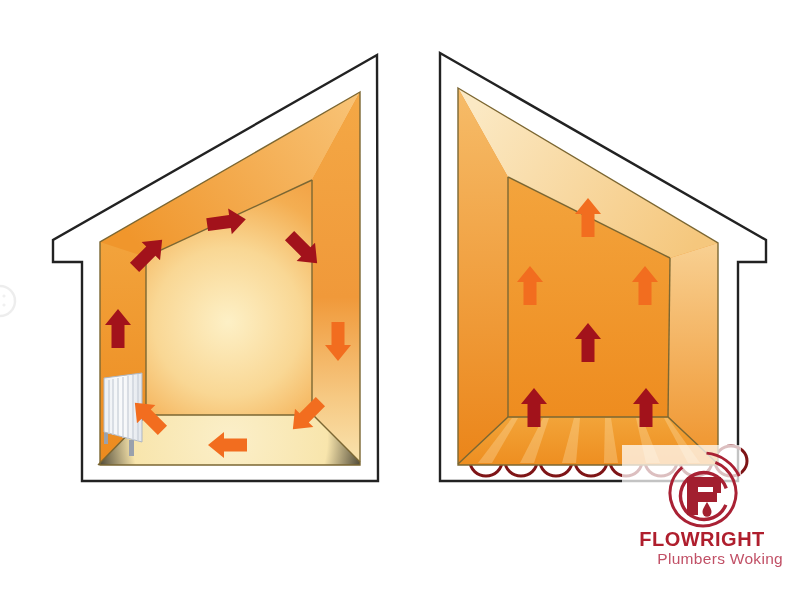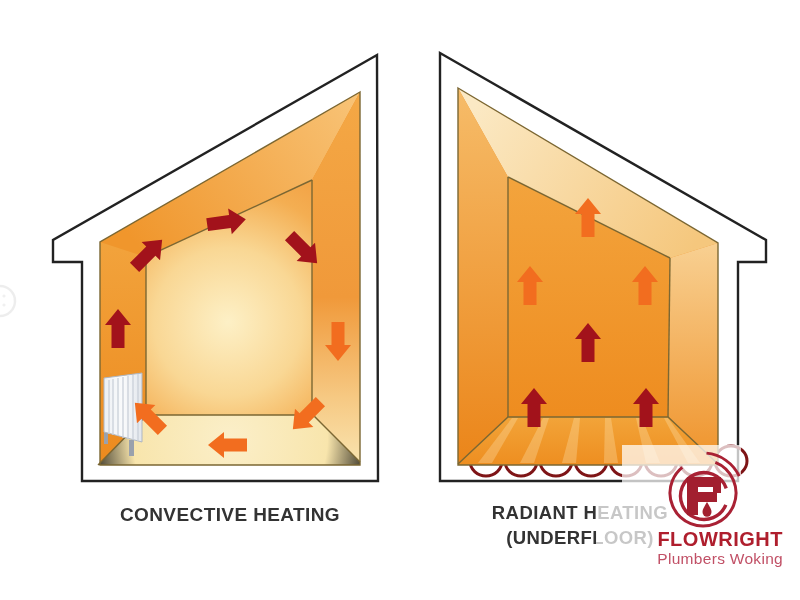--- a/index.html
+++ b/index.html
@@ -175,38 +175,33 @@
           <path d="M0,-20 L13,-4 L6.5,-4 L6.5,19 L-6.5,19 L-6.5,-4 L-13,-4 Z" transform="translate(588,218) rotate(0)" fill="#F26D1F"></path>
           <path d="M0,-20 L13,-4 L6.5,-4 L6.5,19 L-6.5,19 L-6.5,-4 L-13,-4 Z" transform="translate(530,286) rotate(0)" fill="#F26D1F"></path>
           <path d="M0,-20 L13,-4 L6.5,-4 L6.5,19 L-6.5,19 L-6.5,-4 L-13,-4 Z" transform="translate(645,286) rotate(0)" fill="#F26D1F"></path>
           <path d="M0,-20 L13,-4 L6.5,-4 L6.5,19 L-6.5,19 L-6.5,-4 L-13,-4 Z" transform="translate(588,343) rotate(0)" fill="#A2121B"></path>
           <path d="M0,-20 L13,-4 L6.5,-4 L6.5,19 L-6.5,19 L-6.5,-4 L-13,-4 Z" transform="translate(534,408) rotate(0)" fill="#A2121B"></path>
           <path d="M0,-20 L13,-4 L6.5,-4 L6.5,19 L-6.5,19 L-6.5,-4 L-13,-4 Z" transform="translate(646,408) rotate(0)" fill="#A2121B"></path>
         </g>
     </g>
   </svg>
 
-  <div class="caption conv" style="color: rgb(51, 51, 51);">CONVECTIVE HEATING</div>
-  <div class="caption rad" style="color: rgb(51, 51, 51);">
-    <div>RADIANT HEATING</div>
-    <div>(UNDERFLOOR)</div>
-  </div>
 
   <div class="overlay a"></div>
   <div class="overlay b"></div>
 
   <svg class="logo-mark" width="125" height="92" viewBox="640 445 125 92">
     <g fill="none" stroke="#A92134">
       <circle cx="703" cy="493" r="33" stroke-width="3" stroke-dasharray="172 35" transform="rotate(-68 703 493)"></circle>
       <path d="M706.5,453.2 A40,40 0 0 1 739.2,476.1" stroke-width="2.8"></path>
       <circle cx="704" cy="496" r="23.5" stroke-width="3.4" stroke-dasharray="130 18" transform="rotate(22 704 496)"></circle>
     </g>
     <g fill="#A21F2F">
       <rect x="687" y="477" width="11" height="38"></rect>
       <rect x="687" y="477" width="34" height="10"></rect>
       <rect x="713" y="477" width="8" height="16"></rect>
       <rect x="698" y="492" width="19" height="10"></rect>
       <path d="M707,502 c3,5 4.5,7.5 4.5,10 a4.5,4.8 0 1 1 -9,0 c0,-2.5 1.5,-5 4.5,-10 Z"></path>
     </g>
   </svg>
-  <div class="brand" style="color: rgb(175, 30, 45); text-align: right;">FLOWRIGHT</div>
+  <div class="brand" style="color: rgb(175, 30, 45);">FLOWRIGHT</div>
   <div class="tagline" style="color: rgb(193, 80, 102);">Plumbers Woking</div>
 </div>
 
 </body></html>

